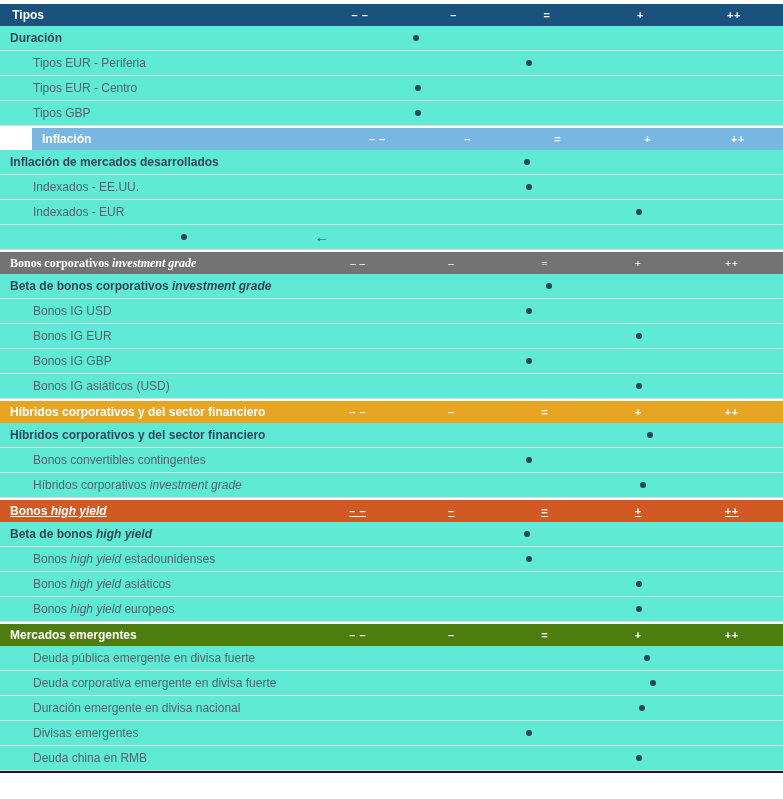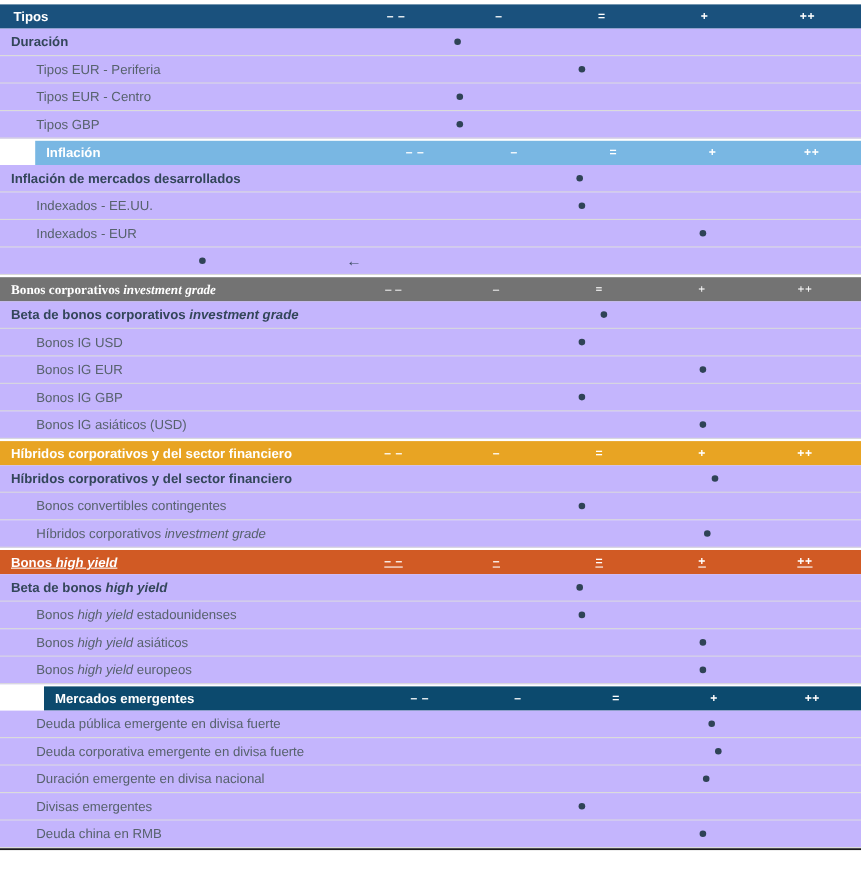--- a/index.html
+++ b/index.html
@@ -17,21 +17,21 @@
     height: 22px; margin-top: 2px;
     color: #ffffff; font-weight: bold; font-size: 12px;
   }
   .section-header.first { margin-top: 0; justify-content: center; }
   .h-title { width: 311px; padding-left: 10px; white-space: nowrap; }
   .h-col { width: 93.5px; text-align: center; font-size: 11px; white-space: pre; letter-spacing: 0.5px; }
 
   .row {
     display: flex; align-items: center;
     height: 25px; border-bottom: 1px solid #dbdbdb;
-    font-size: 12px; color: #57626d; background: #c4b5fd; gap: 44px;
+    font-size: 12px; color: #57626d; background: #5eead4; gap: 44px;
   }
   .row.parent { color: #33465a; font-weight: bold; }
   .label-cell { width: 311px; padding-left: 10px; white-space: nowrap; }
   .row.indent .label-cell { padding-left: 33px; }
   .col-cell { width: 93.5px; height: 100%; display: flex; justify-content: center; align-items: center; }
   .dot { width: 6px; height: 6px; border-radius: 50%; background: #2f4356; display: block; }
   .arrow { font-size: 14px; color: #33465a; line-height: 1; font-weight: normal; }
   .it { font-style: italic; }
 </style>
 </head>
@@ -272,21 +272,21 @@
     <div class="row indent">
       <div class="label-cell"><span>Bonos </span><span class="it">high yield</span><span> europeos</span></div>
       <div class="col-cell"></div>
       <div class="col-cell"></div>
       <div class="col-cell"></div>
       <div class="col-cell">
         <span class="dot"></span>
       </div>
       <div class="col-cell"></div>
     </div>
-    <div class="section-header" style="background: #0c4a6e; margin-left: 40px;">
+    <div class="section-header" style="background: #4d7c0f;">
       <div class="h-title"><span>Mercados emergentes</span></div>
       <div class="h-col">– –</div>
       <div class="h-col">–</div>
       <div class="h-col">=</div>
       <div class="h-col">+</div>
       <div class="h-col">++</div>
     </div>
     <div class="row indent">
       <div class="label-cell"><span>Deuda pública emergente en divisa fuerte</span></div>
       <div class="col-cell"></div>

